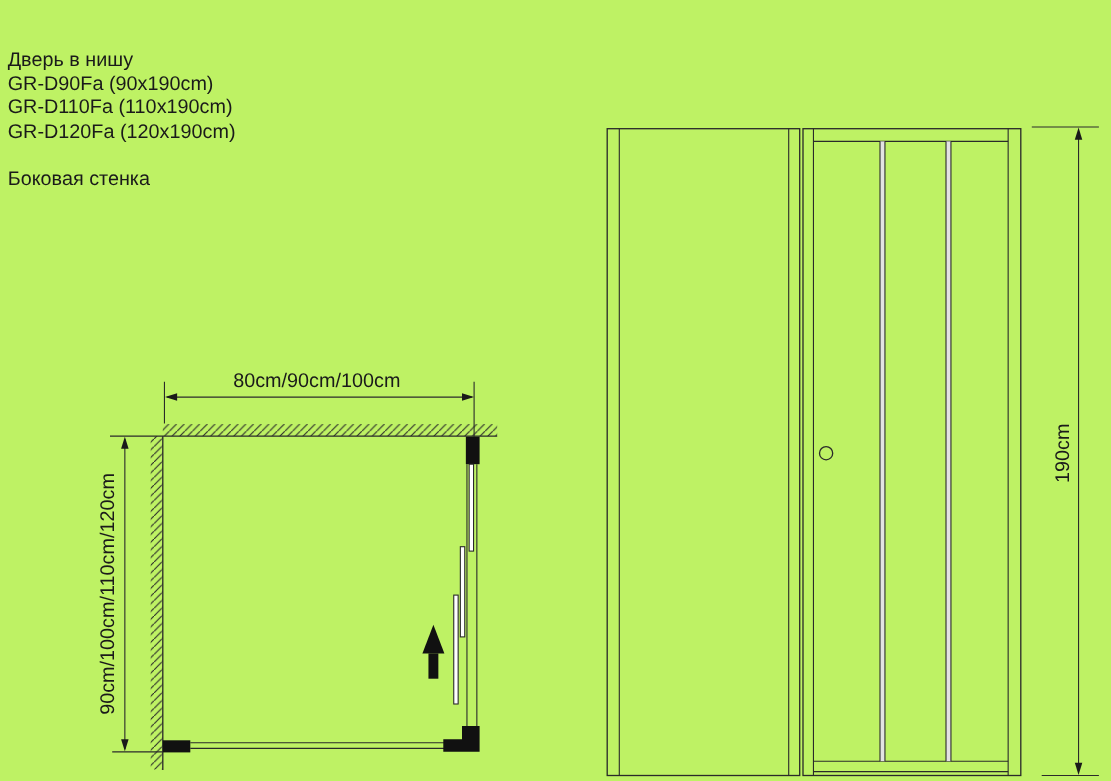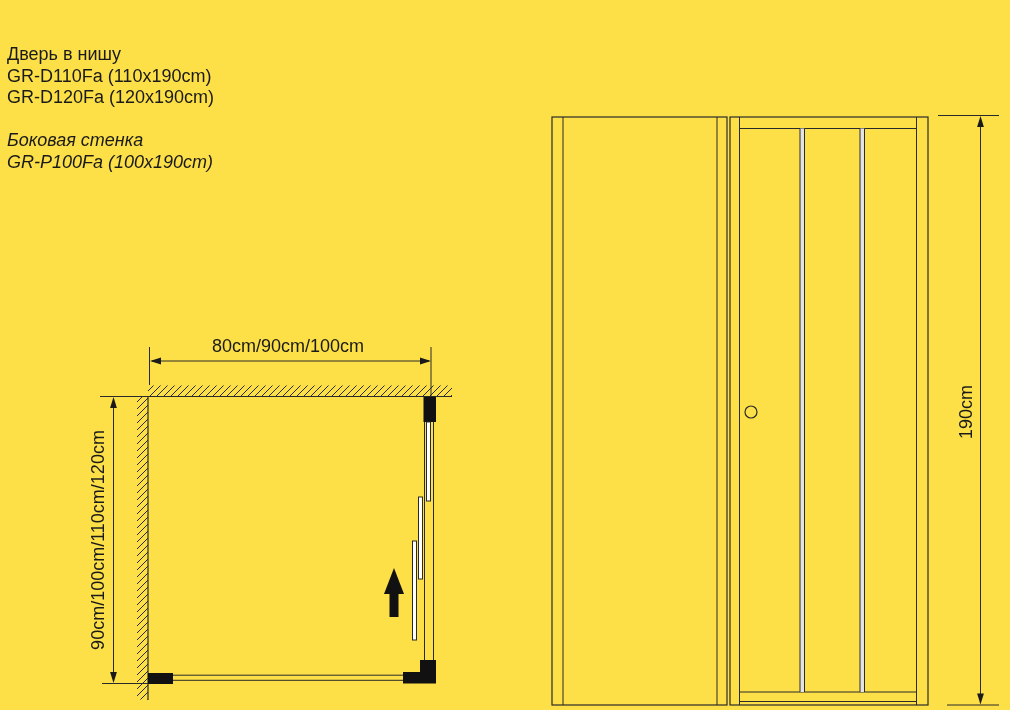--- a/index.html
+++ b/index.html
@@ -2,59 +2,59 @@
 <html><head>
 <meta charset="utf-8">
 <style>
   * { margin: 0; padding: 0; box-sizing: border-box; }
   html, body { background: #ffffff; }
   body { font-family: "Liberation Sans", sans-serif; }
   .canvas {
     position: relative;
     width: 1010px;
     height: 710px;
-    background: #fde047;
+    background: #bef264;
     overflow: hidden;
   }
   .product-list {
     position: absolute;
     left: 7px;
     top: 44px;
     font-size: 18px;
     line-height: 21.7px;
     color: #1a1a1a;
     white-space: nowrap;
   }
-  .product-group + .product-group { margin-top: 21px; font-style: italic; }
+  .product-group + .product-group { margin-top: 21px; }
   .drawing-svg {
     position: absolute;
     left: 0; top: 0;
     width: 1010px;
     height: 710px;
   }
   .drawing-svg text {
     font-family: "Liberation Sans", sans-serif;
     font-size: 18px;
     fill: #1a1a1a;
   }
 </style>
 </head>
 <body>
 
 <div class="canvas">
 
   <div class="product-list">
     <div class="product-group">
       <div>Дверь в нишу</div>
+      <div>GR-D90Fa (90x190cm)</div>
       <div>GR-D110Fa (110x190cm)</div>
       <div>GR-D120Fa (120x190cm)</div>
     </div>
     <div class="product-group">
       <div>Боковая стенка</div>
-      <div>GR-P100Fa (100x190cm)</div>
     </div>
   </div>
 
   <svg class="drawing-svg" viewBox="0 0 1010 710">
     <defs>
       <pattern id="hatch" width="7" height="7" patternUnits="userSpaceOnUse">
         <line x1="-1" y1="8" x2="8" y2="-1" stroke="#2a2a2a" stroke-width="1"></line>
       </pattern>
     </defs>
 

